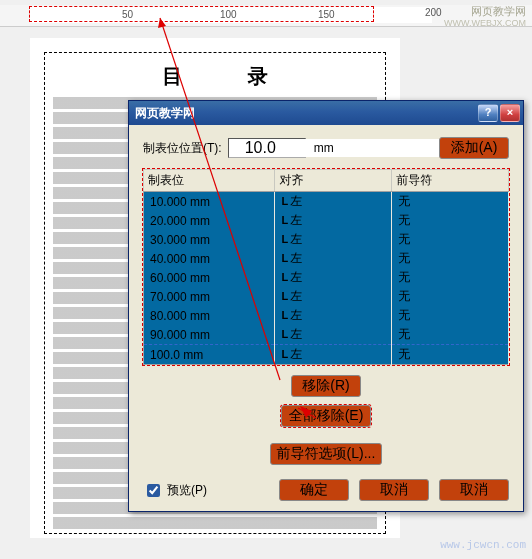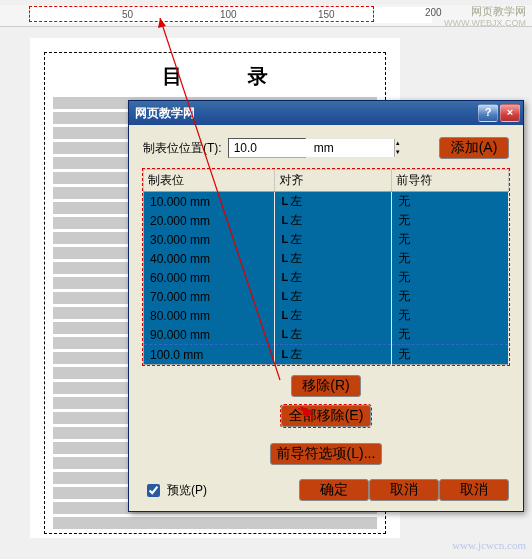--- a/index.html
+++ b/index.html
@@ -144,22 +144,22 @@
     display: flex;
     align-items: stretch;
     width: 78px;
     height: 20px;
     background: #fff;
     border: 1px inset #aaa;
   }
   .num-input input {
     flex: 1;
     border: none;
-    font-size: 12px;
-    padding: 0 5px;
+    font-size: 16px;
+    padding: 0 16px;
     outline: none;
   }
   .spin {
     width: 14px;
     display: flex;
     flex-direction: column;
   }
   .spin div {
     flex: 1;
     background: #ece9d8;
@@ -214,21 +214,21 @@
     display: flex;
     gap: 8px;
     margin-top: 10px;
     align-items: center;
     flex-direction: column;
   }
   .row2 .spacer { flex: 1; }
   
   .row3 {
     display: flex;
-    gap: 0;
+    gap: 10px;
     margin-top: 14px;
     align-items: center;
   }
   .row3 .spacer { flex: 1; }
   .chk { display: flex; align-items: center; gap: 4px; }
   .chk input { accent-color: #2a5aa0; }
   
   .arrow {
     position: absolute;
     pointer-events: none;
@@ -236,21 +236,21 @@
   .arrow svg { overflow: visible; }
   .redline { stroke: #d00; stroke-width: 1.2; fill: none; }
   .redhead { fill: #d00; }
   
   .wm-footer {
     position: absolute;
     right: 6px;
     bottom: 8px;
     font-size: 11px;
     color: #b8c8e8;
-    font-family: Liberation Serif, serif;
+    font-family: Liberation Mono, monospace;
   }
 </style>
 </head>
 <body>
 
 <div class="ruler">
   <div class="ruler-inner"></div>
   <div class="ruler-seg">
     <span class="tick" style="left:92px">50</span>
     <span class="tick" style="left:190px">100</span>

